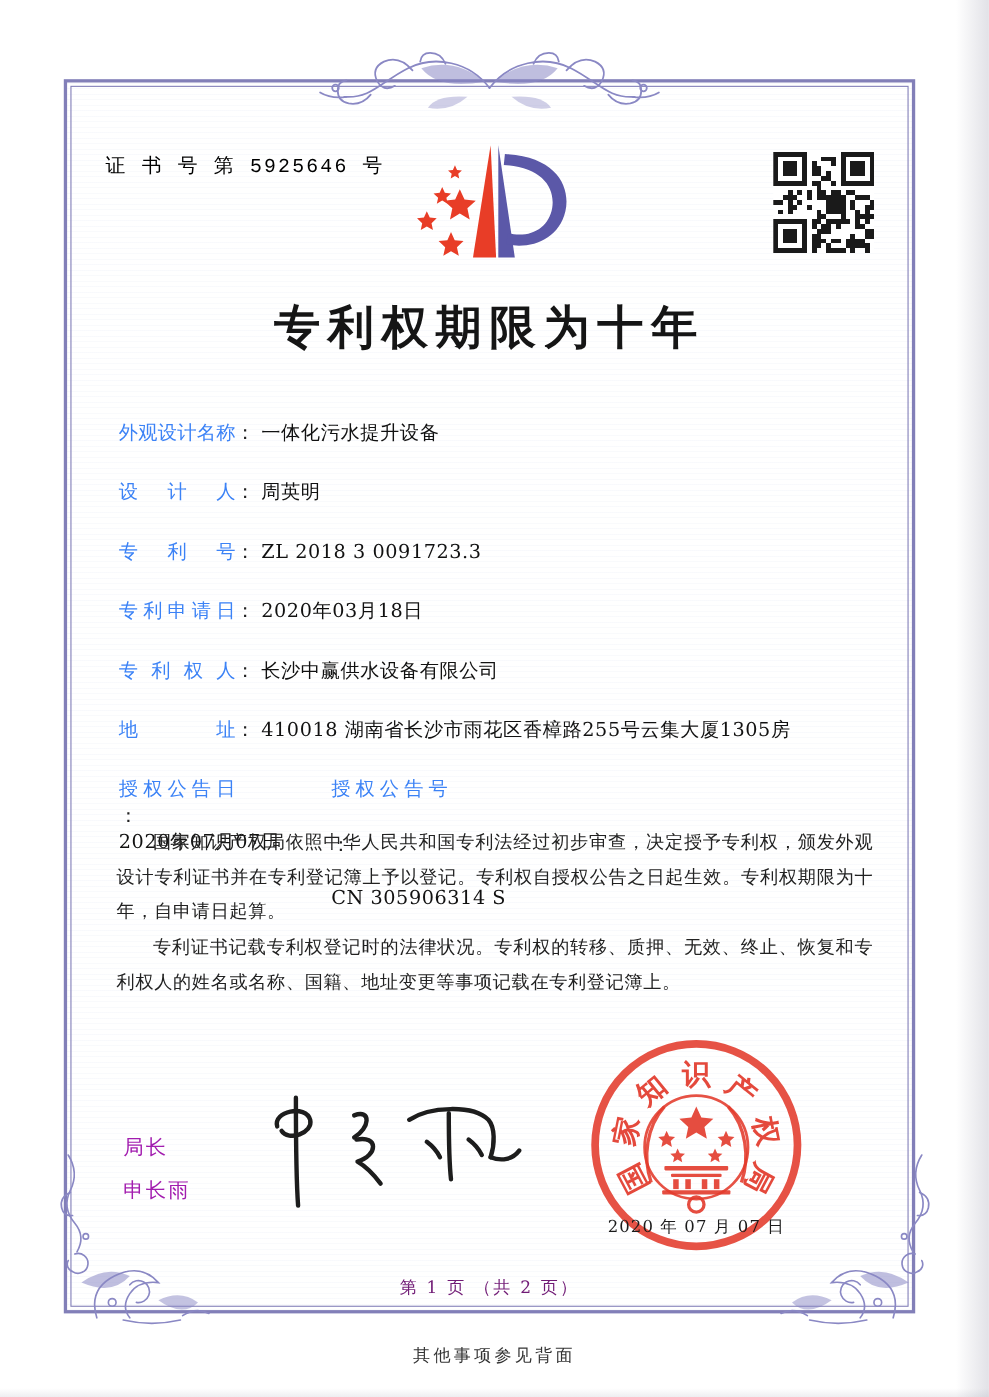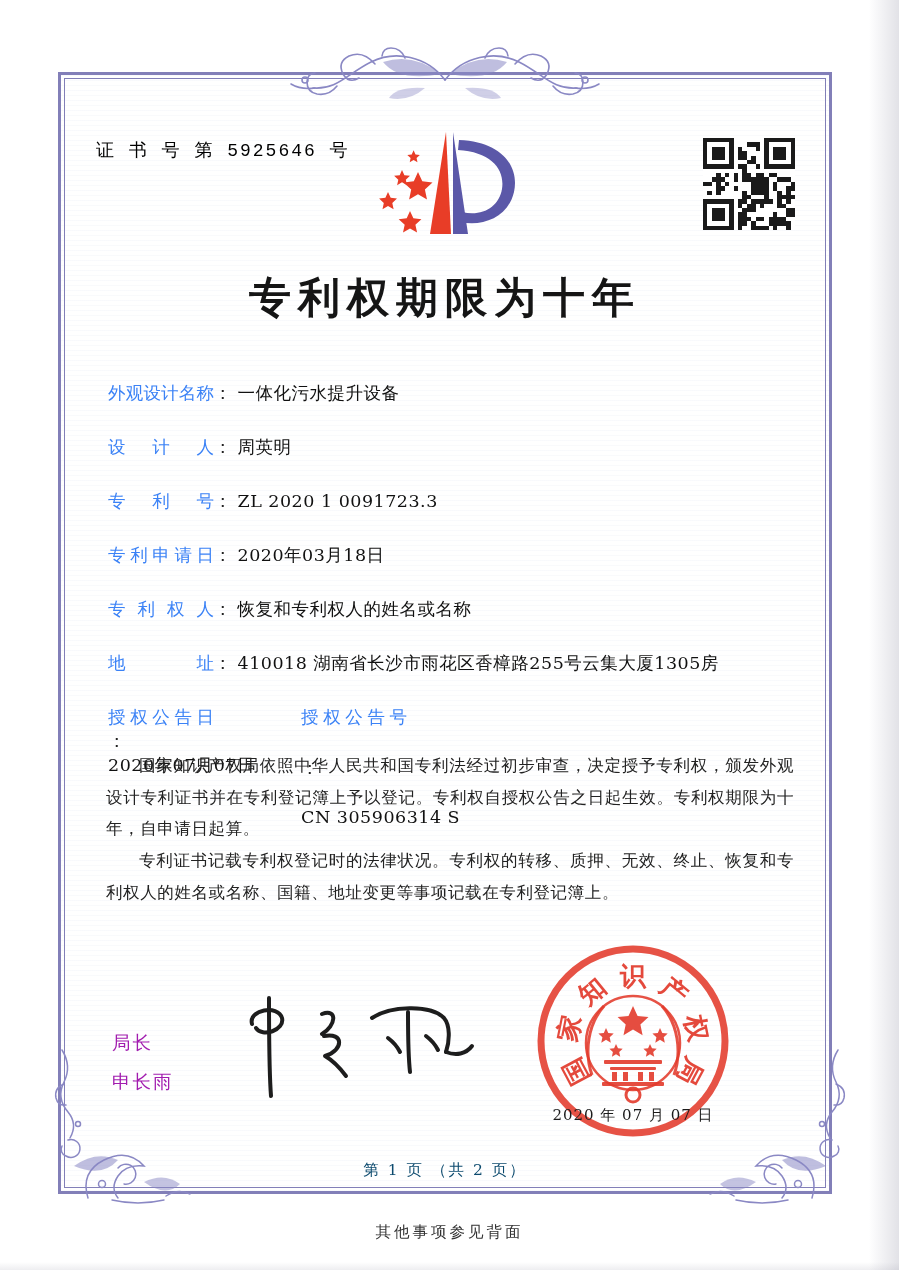--- a/index.html
+++ b/index.html
@@ -69,21 +69,21 @@
   .signer{position:absolute;left:112px;top:1030px;font-size:18.5px;color:#a21caf;}
   .signer .line{margin-bottom:14px;letter-spacing:2px;}
   .signature{position:absolute;left:222px;top:992px;}
   .seal{position:absolute;left:532px;top:940px;width:202px;height:202px;}
   .seal-date{
     position:absolute;left:535px;top:1106px;width:196px;
     text-align:center;font-size:15px;letter-spacing:1px;color:#1b1b1b;z-index:5;
   }
   .page-footer{
     position:absolute;left:58px;top:1160px;width:774px;
-    text-align:center;font-size:15.5px;letter-spacing:2px;color:#0c4a6e;
+    text-align:center;font-size:15.5px;letter-spacing:2px;color:#701a75;
   }
   .back-note{
     position:absolute;left:0;top:1222px;width:899px;
     text-align:center;font-size:15.5px;letter-spacing:3px;color:#333;
   }
 </style>
 </head>
 <body>
 
 <div class="page">
@@ -309,31 +309,31 @@
       <span class="fvalue">一体化污水提升设备</span>
     </div>
     <div class="frow">
       <span class="flabel">设计人</span>
         <span class="fcolon">：</span>
       <span class="fvalue">周英明</span>
     </div>
     <div class="frow">
       <span class="flabel">专利号</span>
         <span class="fcolon">：</span>
-      <span class="fvalue">ZL 2020 1 0091723.3</span>
+      <span class="fvalue">ZL 2018 3 0091723.3</span>
     </div>
     <div class="frow">
       <span class="flabel">专利申请日</span>
         <span class="fcolon">：</span>
       <span class="fvalue">2020年03月18日</span>
     </div>
     <div class="frow">
       <span class="flabel">专利权人</span>
         <span class="fcolon">：</span>
-      <span class="fvalue">恢复和专利权人的姓名或名称</span>
+      <span class="fvalue">长沙中赢供水设备有限公司</span>
     </div>
     <div class="frow">
       <span class="flabel">地址</span>
         <span class="fcolon">：</span>
       <span class="fvalue">410018 湖南省长沙市雨花区香樟路255号云集大厦1305房</span>
     </div>
     <div class="frow">
       <span class="fgroup">
         <span class="flabel">授权公告日</span>
           <span class="fcolon">：</span>

